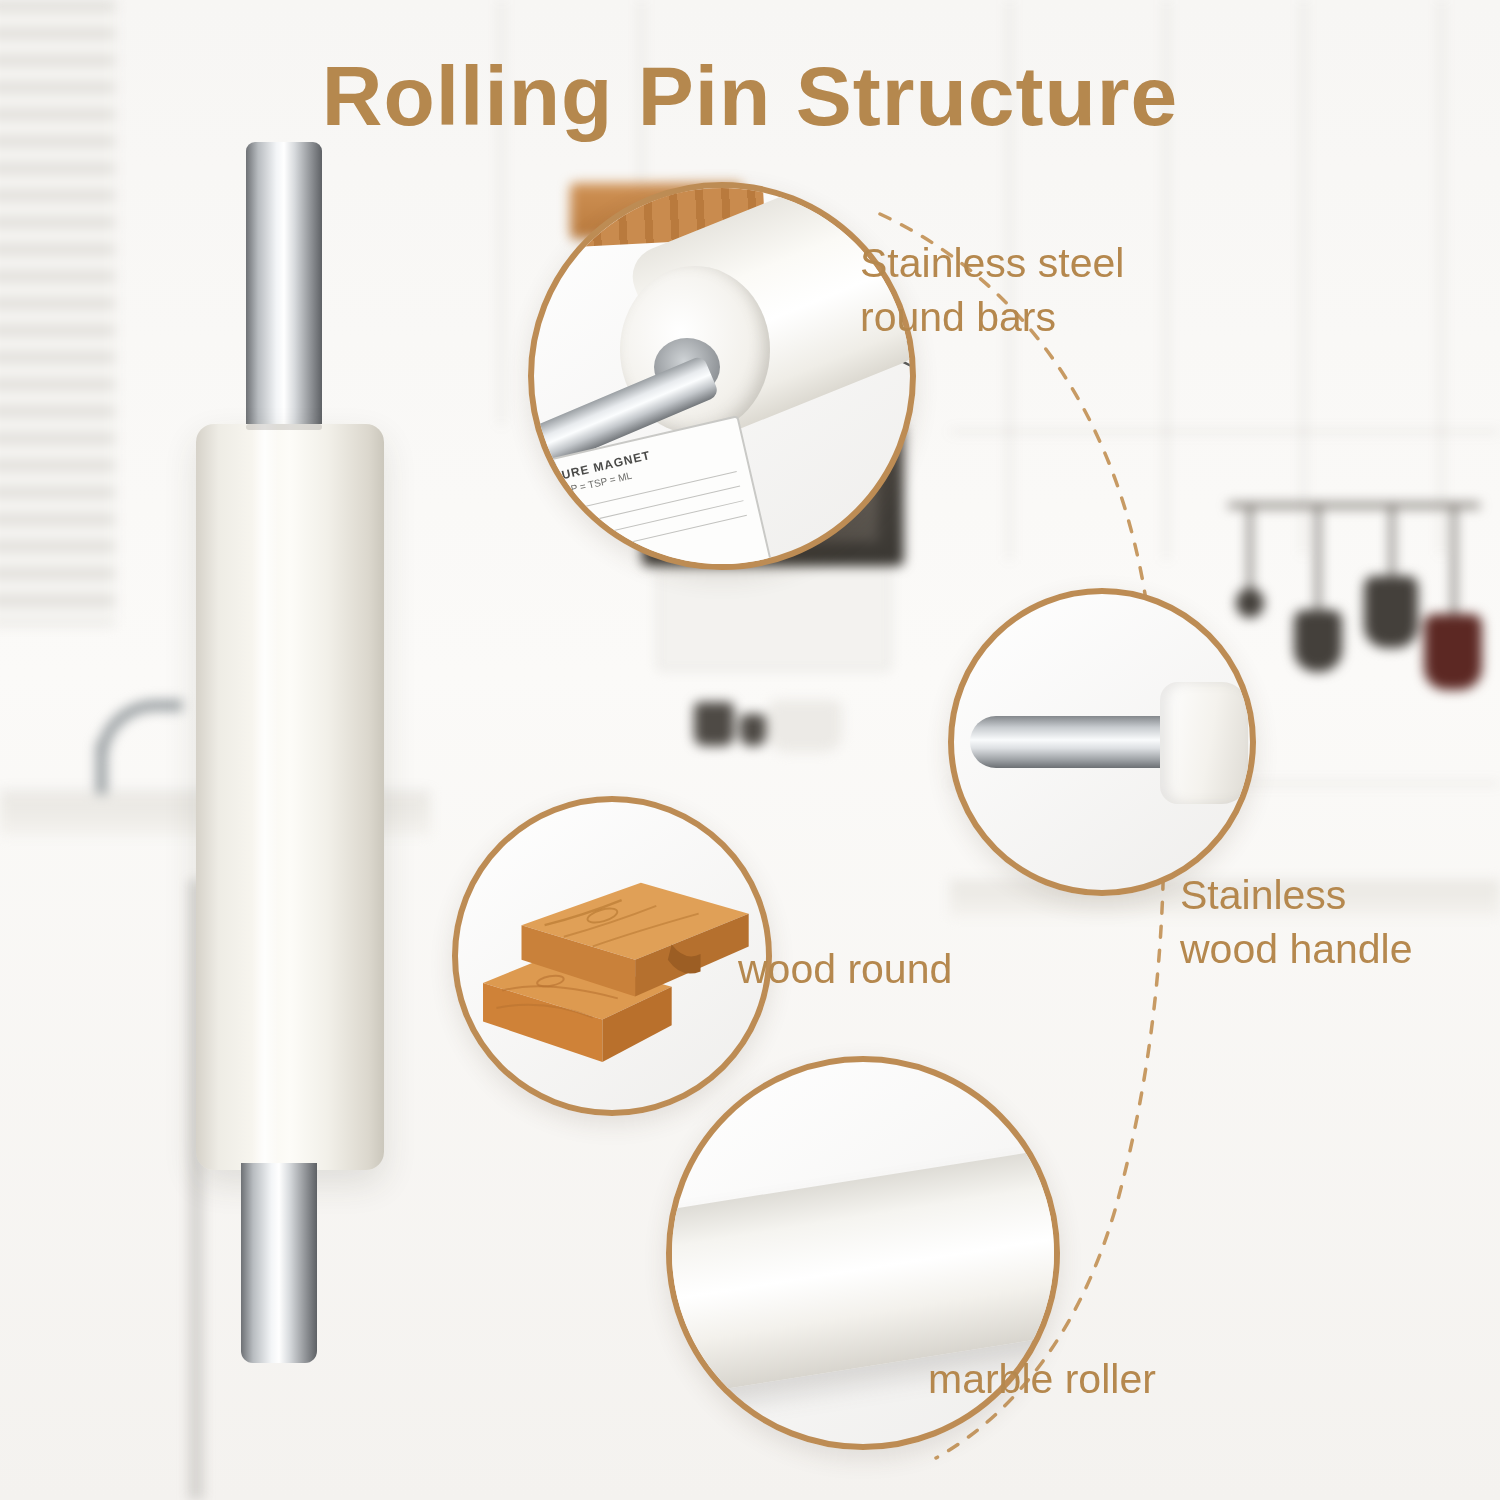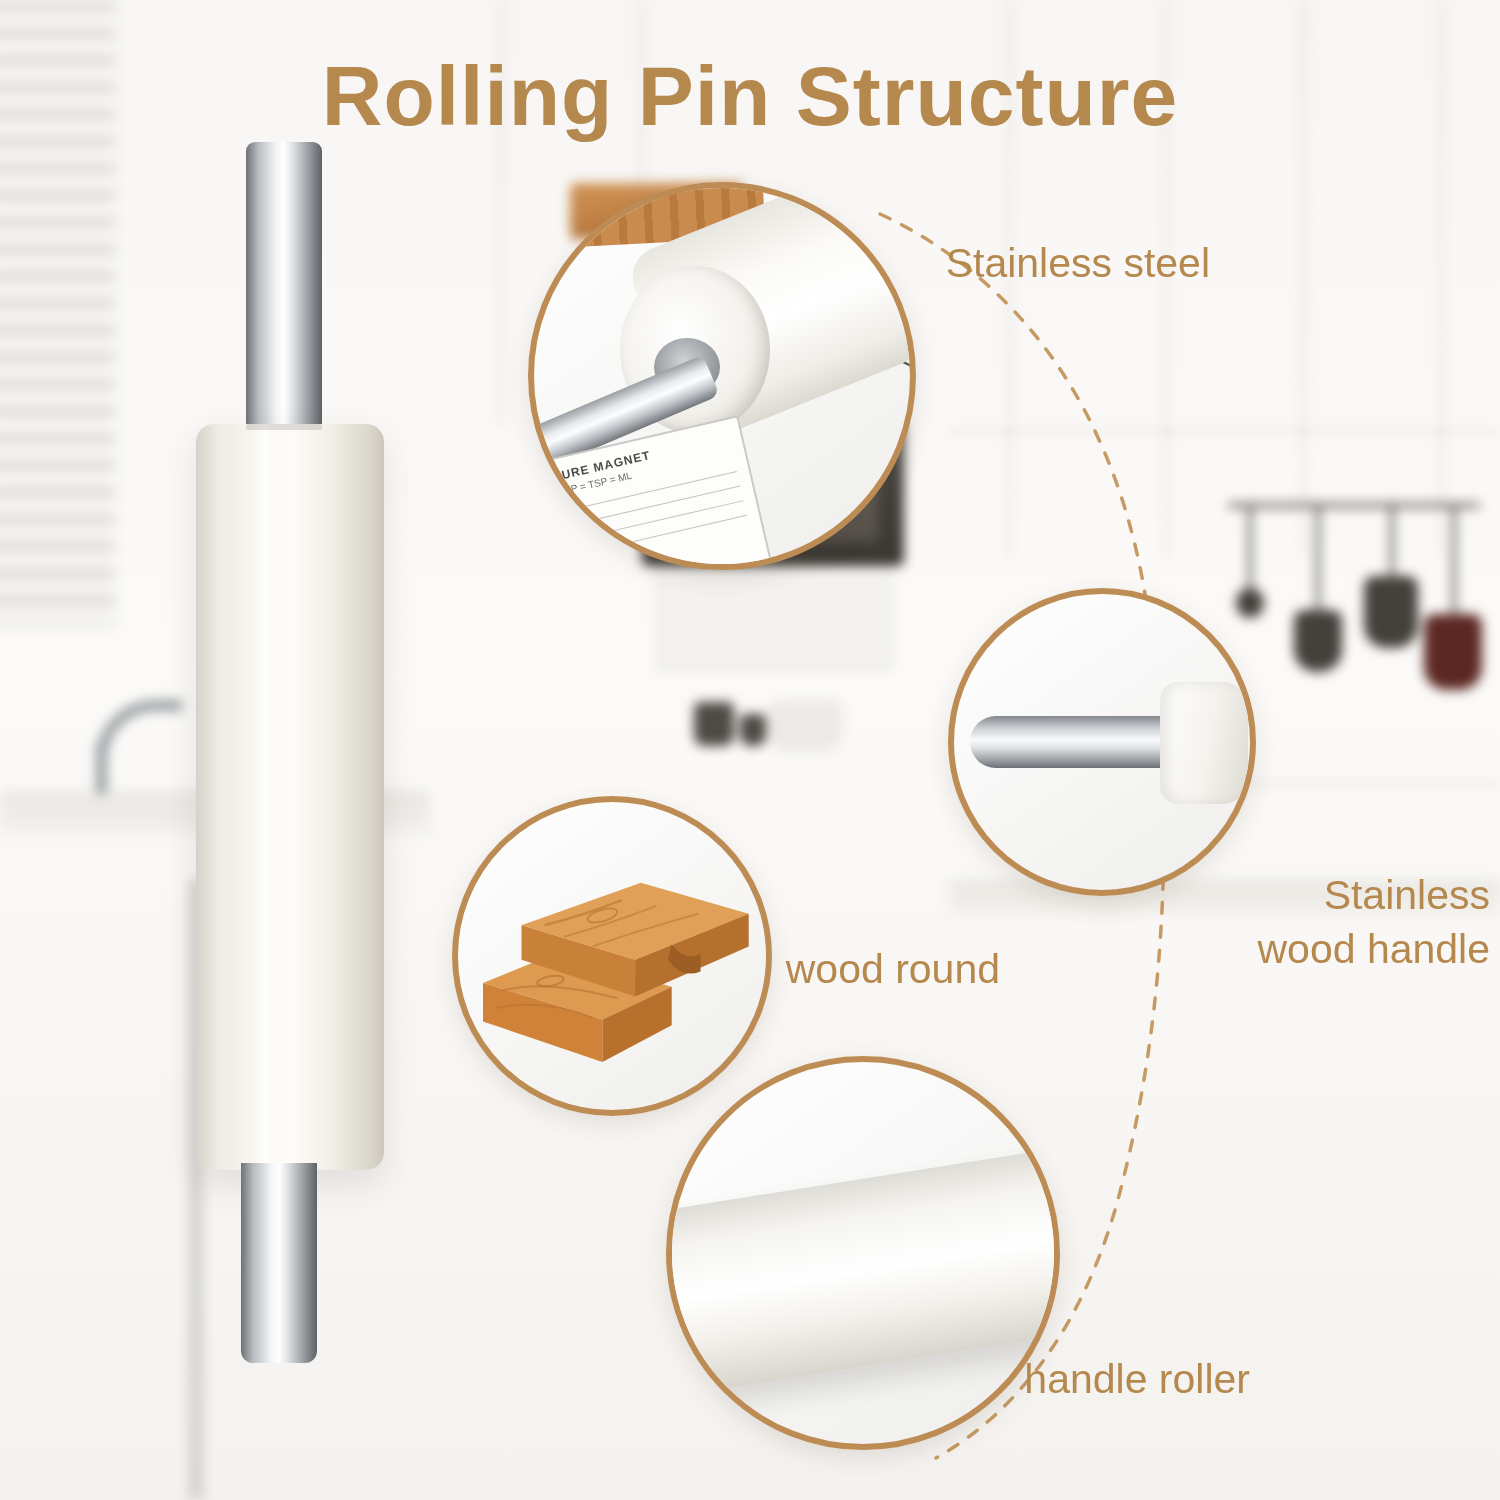--- a/index.html
+++ b/index.html
@@ -92,21 +92,21 @@
   .c4-roller { left:-70px; top:118px; width:520px; height:186px; border-radius:28px; transform:rotate(-9deg);
             background:linear-gradient(180deg,#dedcd6 0%,#f5f4f0 20%,#ffffff 48%,#f3f1ec 72%,#d8d5ce 100%);
             box-shadow:0 16px 24px rgba(90,85,75,.18); }
   .c4-roller::after { content:""; position:absolute; right:26px; top:0; width:34px; height:100%;
             border-radius:0 28px 28px 0;
             background:linear-gradient(90deg,rgba(200,196,188,0),rgba(190,186,176,.55)); }
 
   
   .title { position:absolute; left:0; top:48px; width:1500px; text-align:center;
            font-size:84px; font-weight:bold; color:#b5884e; letter-spacing:1px; }
-  .label { position:absolute; color:#b5884e; font-size:41px; text-align:right; line-height:1.32; }
+  .label { position:absolute; color:#b5884e; font-size:41px; text-align:left; line-height:1.32; }
   .label span { display:block; }
   .lab1 { left:860px; top:236px; width:350px; }
   .lab2 { left:1180px; top:868px; width:310px; }
   .lab3 { left:738px; top:942px; width:262px; }
   .lab4 { left:928px; top:1352px; width:322px; }
 </style>
 </head>
 <body>
 
 <div class="canvas">
@@ -204,28 +204,29 @@
   </div>
 
   <div class="callout c4">
     <div class="c4-roller"></div>
   </div>
 
   <div class="title">Rolling Pin Structure</div>
 
   <div class="label lab1">
     <span>Stainless steel</span>
+    <span>round bars</span>
   </div>
 
   <div class="label lab2">
     <span>Stainless</span>
     <span>wood handle</span>
   </div>
 
   <div class="label lab3">
     <span>wood round</span>
   </div>
 
   <div class="label lab4">
-    <span>handle roller</span>
+    <span>marble roller</span>
   </div>
 
 </div>
 
 </body></html>

